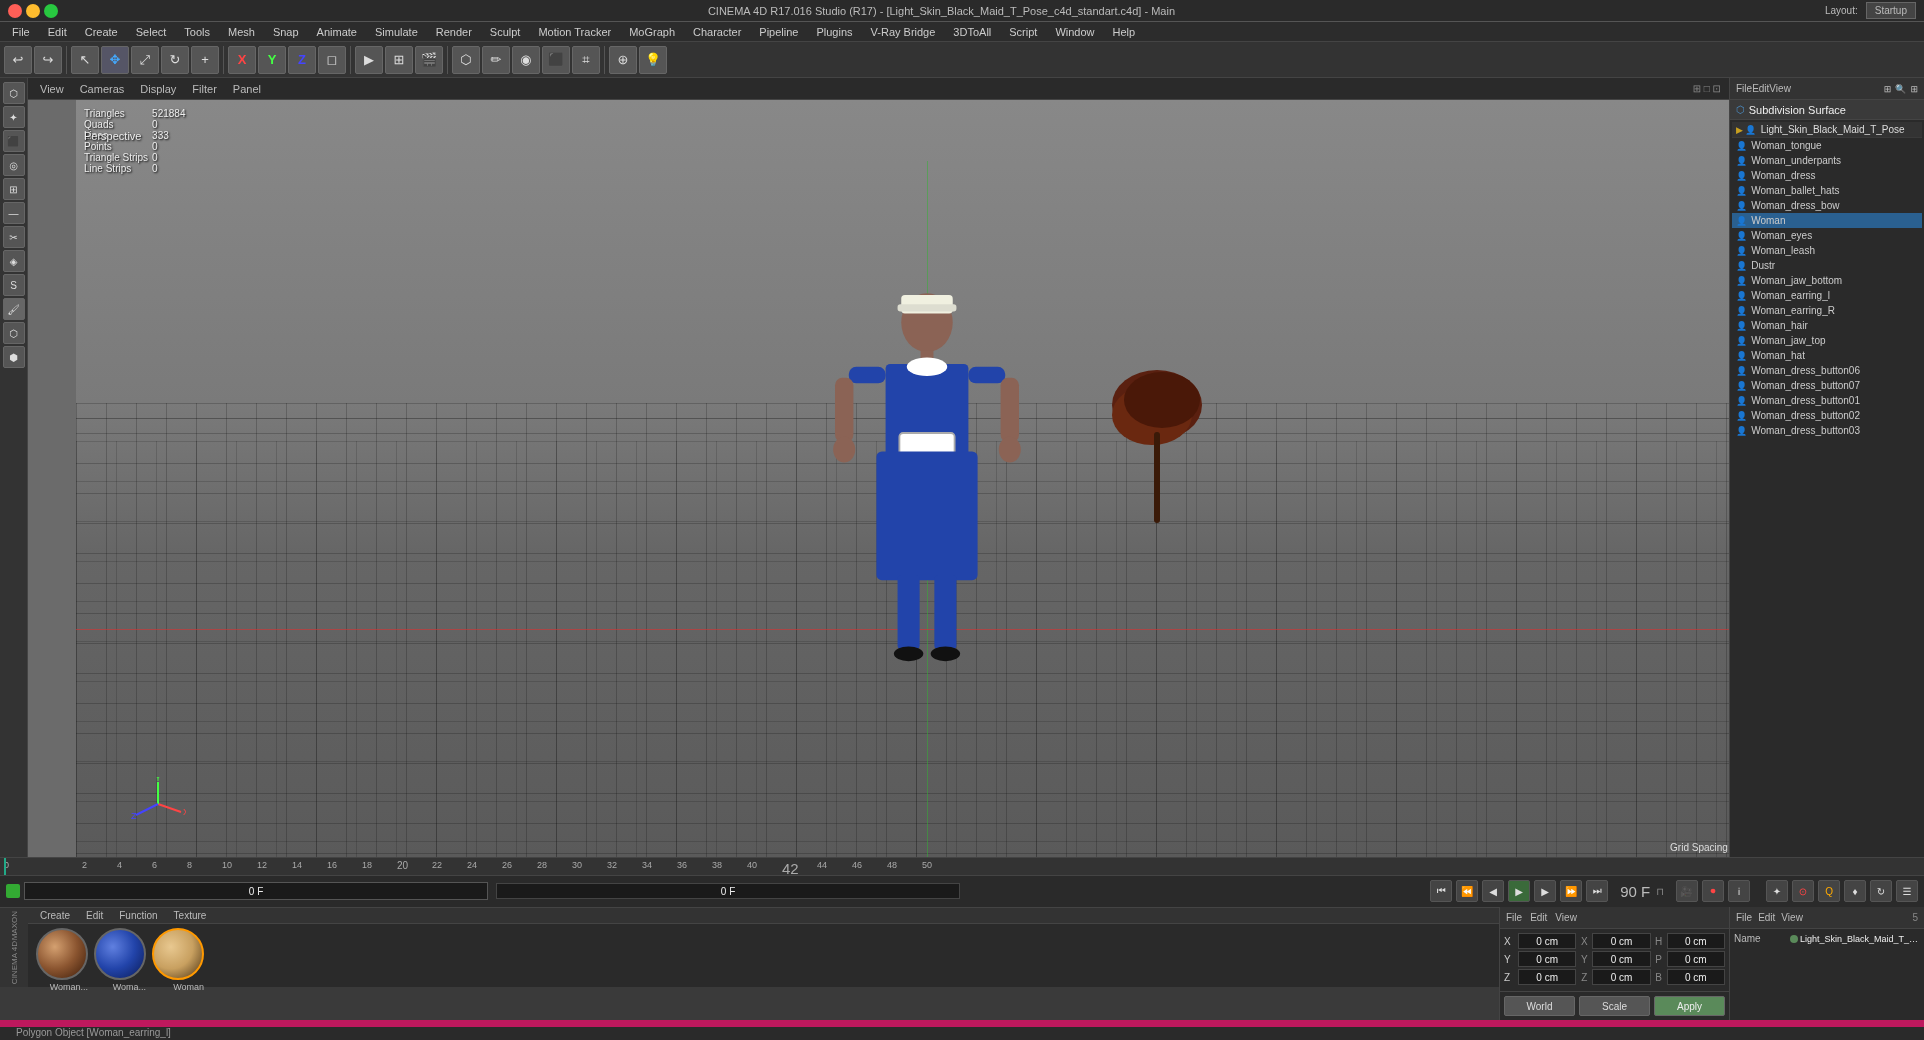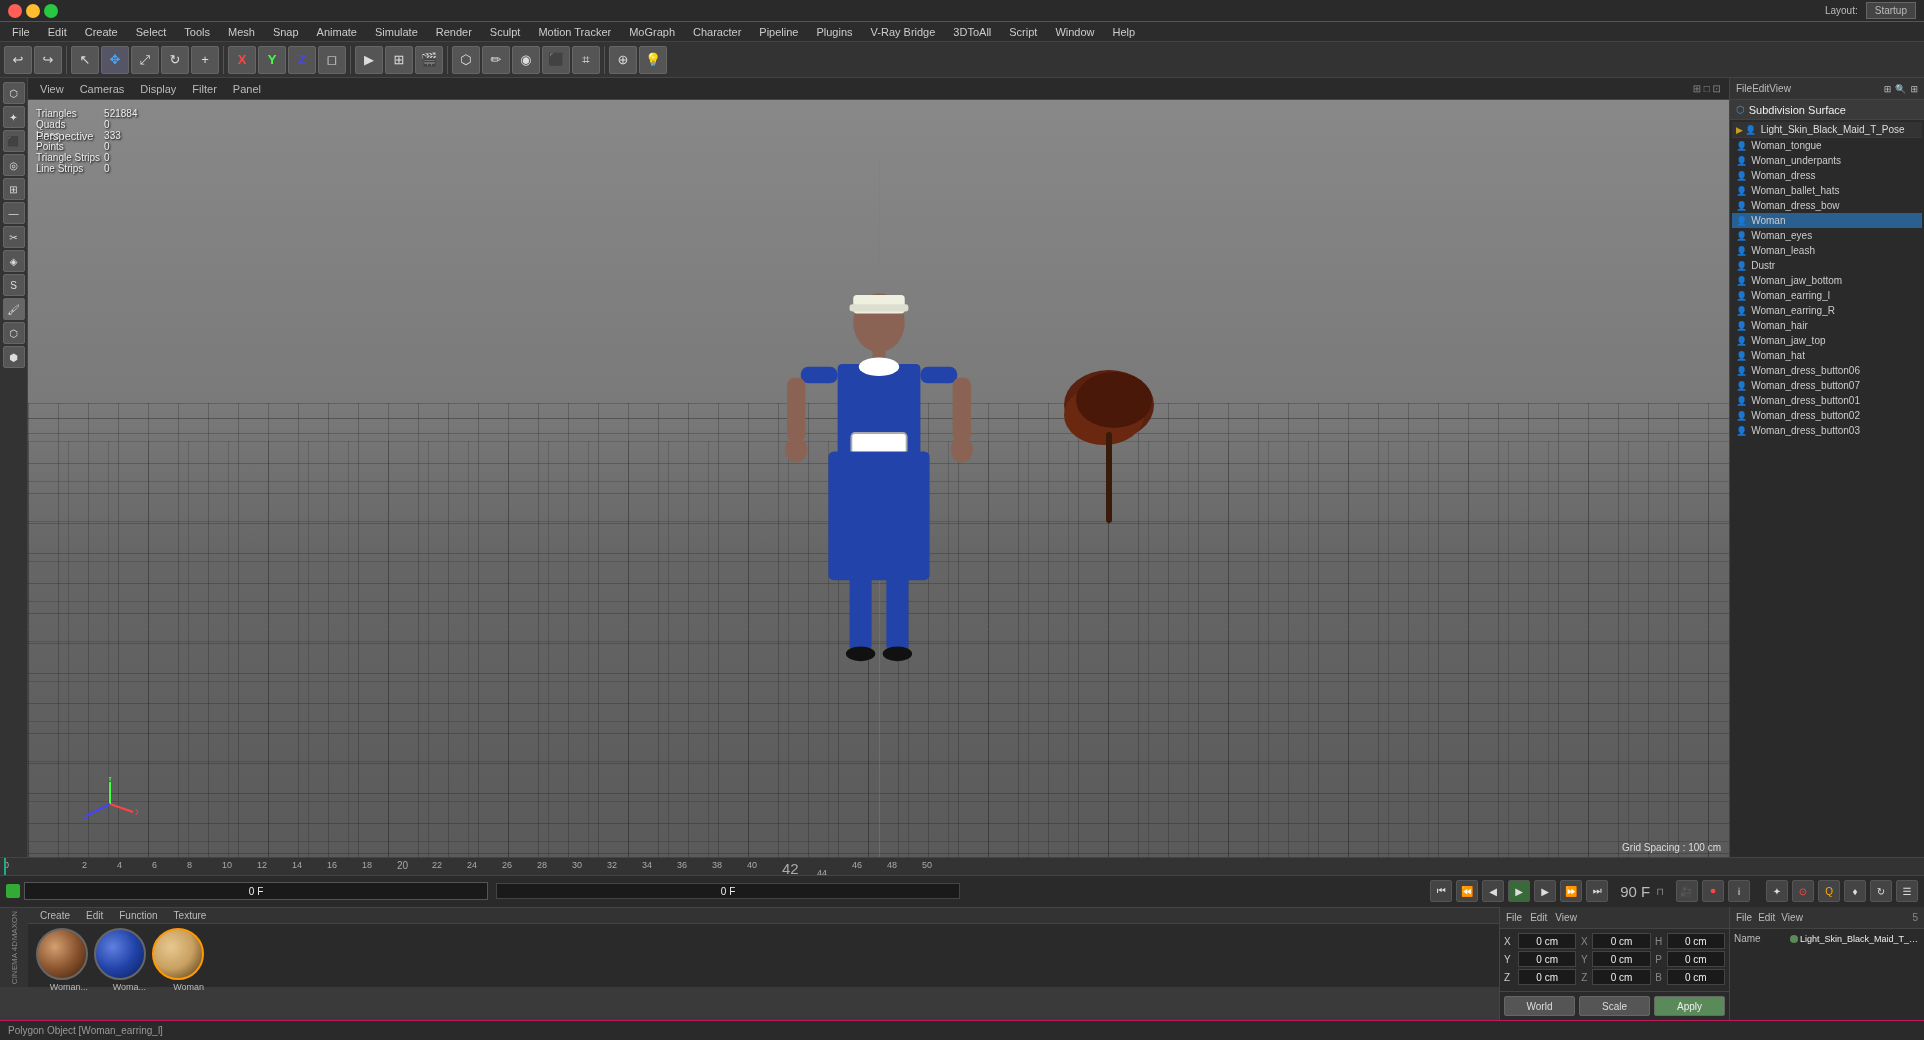--- a/index.html
+++ b/index.html
@@ -53,20 +53,21 @@
     #viewport-header {
       height: 22px; background: #2a2a2a; display: flex; align-items: center; gap: 8px;
       padding: 0 8px; border-bottom: 1px solid #444;
     }
     .viewport-menu { font-size: 11px; color: #bbb; cursor: pointer; padding: 2px 4px; }
 
     #viewport-canvas {
       width: 100%; height: calc(100% - 22px);
       background: linear-gradient(180deg, #888 0%, #7a7a7a 40%, #666 60%, #5a5a5a 100%);
       position: relative;
+      margin-left: 48px;
     }
 
     
     #viewport-canvas::before {
       content: '';
       position: absolute; bottom: 0; left: 0; right: 0; height: 60%;
       background-image:
         linear-gradient(rgba(0,0,0,0.2) 1px, transparent 1px),
         linear-gradient(90deg, rgba(0,0,0,0.2) 1px, transparent 1px);
       background-size: 30px 30px;
@@ -183,22 +184,22 @@
       display: flex; gap: 4px; padding: 4px; border-top: 1px solid #444;
       justify-content: space-between;
     }
     .transform-btn {
       flex: 1; height: 20px; background: #555; border: 1px solid #666;
       color: #ddd; font-size: 10px; cursor: pointer; border-radius: 2px;
     }
 
     
     #statusbar {
-      height: 20px; background: #2a2a2a; display: flex; align-items: center;
-      padding: 0 8px; border-top: 1px solid #be185d; font-size: 10px; color: #999;
+      height: 20px; background: #2a2a2a; display: flex; align-items: flex-start;
+      padding: 0 16px; border-top: 7px solid #be185d; font-size: 10px; color: #999;
     }
 
     
     #right-bottom-panel {
       width: 195px; background: #2a2a2a; border-left: 1px solid #444;
       display: flex; flex-direction: column;
     }
     #rbp-header {
       height: 22px; background: #333; display: flex; align-items: center; justify-content: space-between;
       padding: 0 6px; border-bottom: 1px solid #444; font-size: 10px; color: #bbb;
@@ -268,20 +269,21 @@
 <body>
 
 <div id="app">
 
   <div id="titlebar">
     <div style="display:flex;gap:4px;">
       <span class="titlebar-btn close"></span>
       <span class="titlebar-btn min"></span>
       <span class="titlebar-btn max"></span>
     </div>
+    <div id="titlebar-title">CINEMA 4D R17.016 Studio (R17) - [Light_Skin_Black_Maid_T_Pose_c4d_standart.c4d] - Main</div>
     <div style="display:flex;gap:8px;align-items:center;font-size:10px;">
       <span>Layout:</span>
       <span style="background:#444;padding:2px 8px;border:1px solid #666;cursor:pointer;">Startup</span>
     </div>
   </div>
 
   <div id="menubar">
     <span class="menu-item">File</span>
     <span class="menu-item">Edit</span>
     <span class="menu-item">Create</span>
@@ -585,21 +587,21 @@
             <span style="position:absolute;left:465px;top:2px;font-size:9px;color:#aaa;">24</span>
             <span style="position:absolute;left:500px;top:2px;font-size:9px;color:#aaa;">26</span>
             <span style="position:absolute;left:535px;top:2px;font-size:9px;color:#aaa;text-align:center;">28</span>
             <span style="position:absolute;left:570px;top:2px;font-size:9px;color:#aaa;">30</span>
             <span style="position:absolute;left:605px;top:2px;font-size:9px;color:#aaa;">32</span>
             <span style="position:absolute;left:640px;top:2px;font-size:9px;color:#aaa;">34</span>
             <span style="position:absolute;left:675px;top:2px;font-size:9px;color:#aaa;">36</span>
             <span style="position:absolute;left:710px;top:2px;font-size:9px;color:#aaa;">38</span>
             <span style="position:absolute;left:745px;top:2px;font-size:9px;color:#aaa;">40</span>
             <span style="position:absolute;left:780px;top:2px;font-size:15px;color:#aaa;">42</span>
-            <span style="position:absolute;left:815px;top:10px;font-size:9px;color:#aaa;">44</span>
+            <span style="position:absolute;left:815px;top:2px;font-size:9px;color:#aaa;">44</span>
             <span style="position:absolute;left:850px;top:2px;font-size:9px;color:#aaa;">46</span>
             <span style="position:absolute;left:885px;top:2px;font-size:9px;color:#aaa;">48</span>
             <span style="position:absolute;left:920px;top:2px;font-size:9px;color:#aaa;">50</span>
 
             <div style="position:absolute;left:2px;top:0;width:2px;height:18px;background:#2a8;"></div>
           </div>
         </div>
         <div id="timeline-controls">
           <div style="background:#3a3;width:14px;height:14px;border-radius:2px;"></div>
           <input id="frame-input" class="coord-input" value="0 F" style="width: 50px;">

